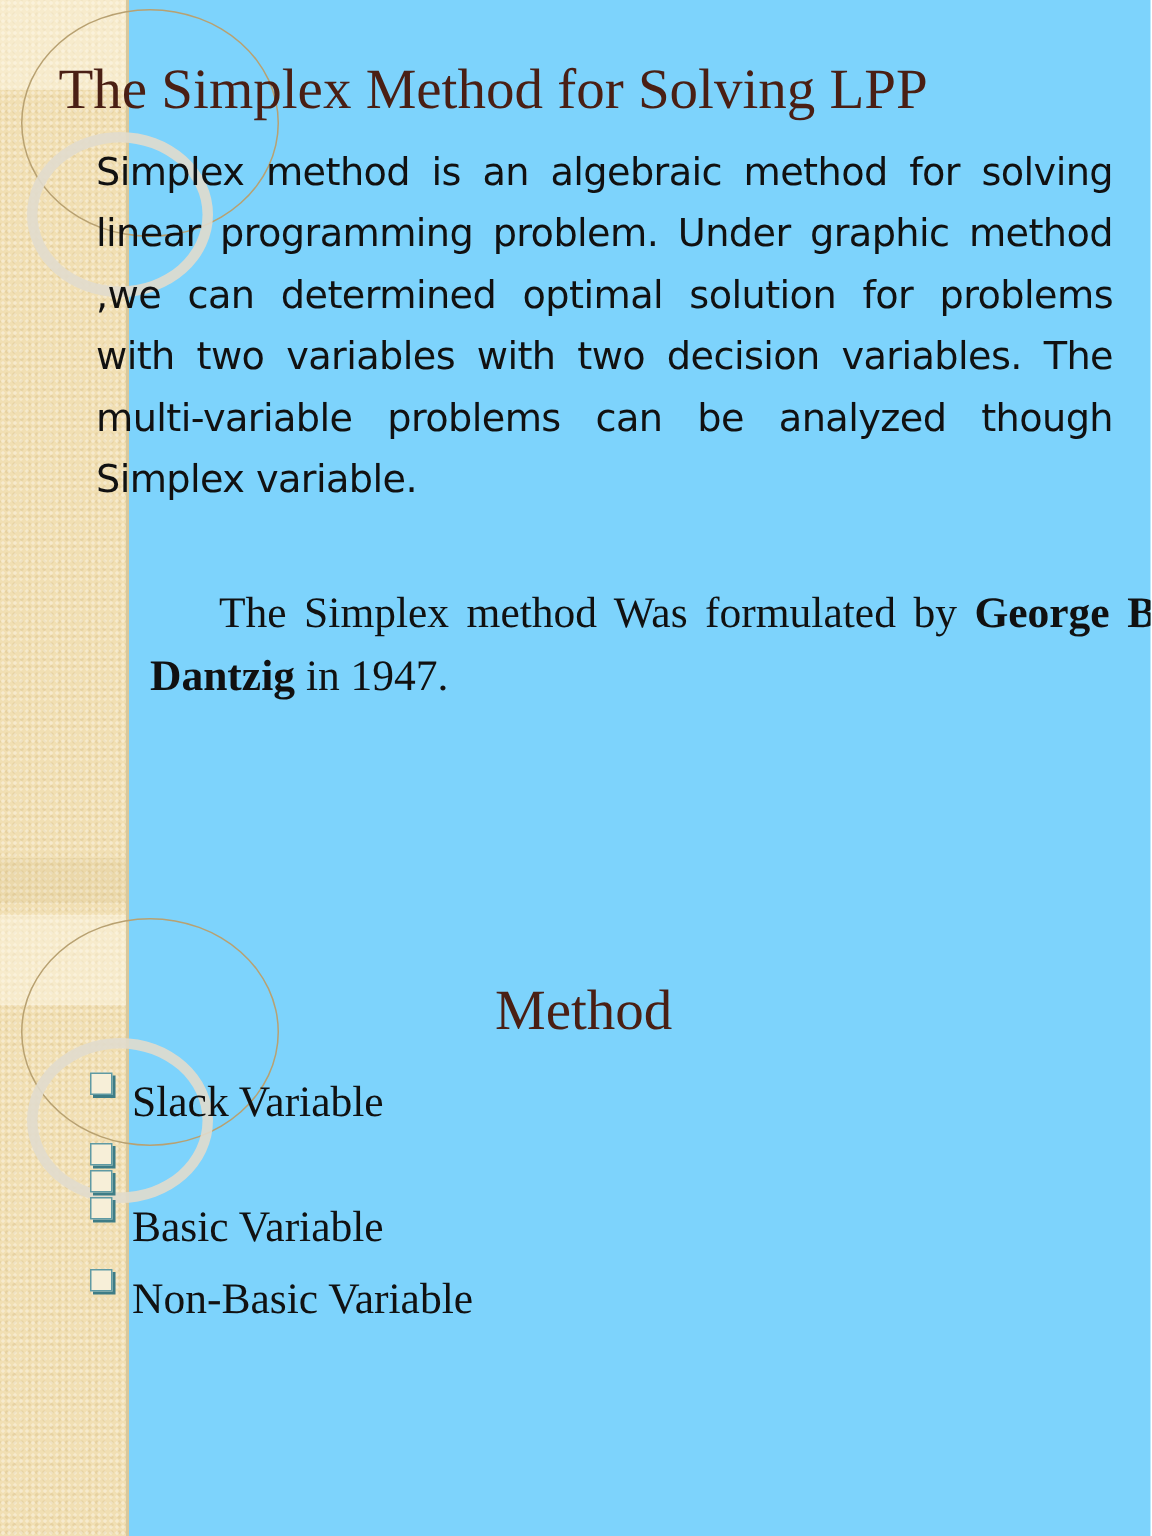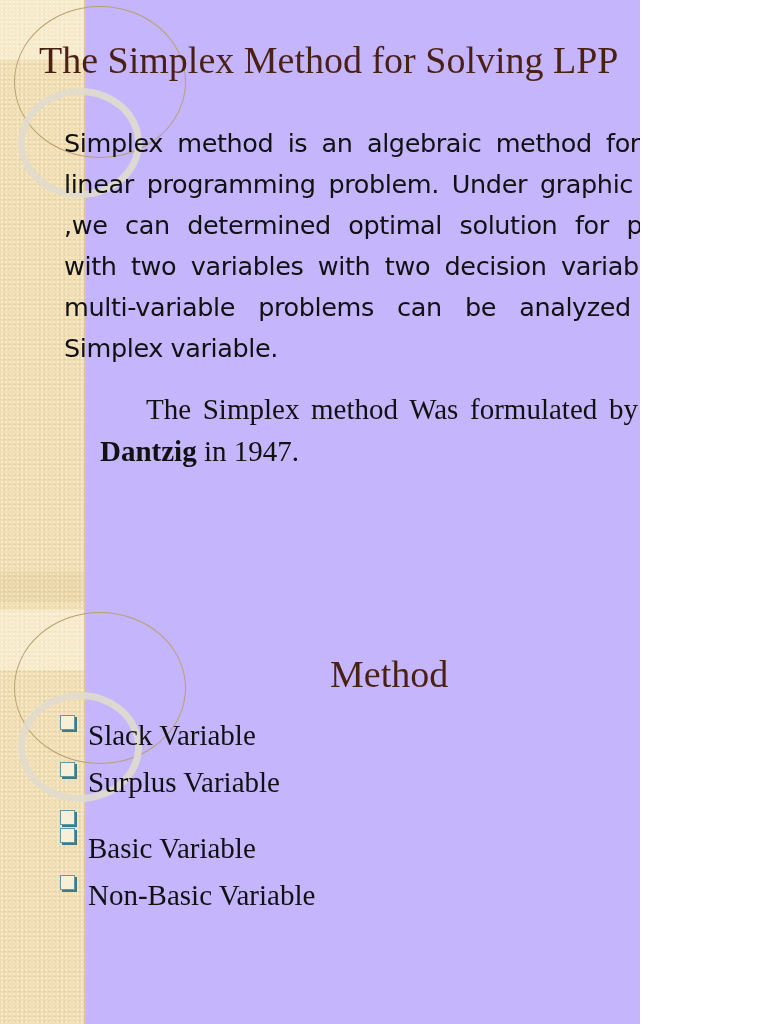--- a/index.html
+++ b/index.html
@@ -1,17 +1,17 @@
 <!DOCTYPE html>
 <html><head>
 <meta charset="utf-8">
 <style>
   html, body { margin:0; padding:0; }
   body { width:768px; height:1024px; position:relative; overflow:hidden; background:#ffffff; }
-  .slide { position:absolute; left:0; width:640px; background:#c4b5fd; overflow:hidden; }
+  .slide { position:absolute; left:0; width:767px; background:#7dd3fc; overflow:hidden; }
   .slide1 { top:0; height:572px; }
   .slide2 { top:572px; height:452px; }
   .band {
     position:absolute; left:0; top:0; bottom:0; width:84px;
     background-color:#f1dfb3;
     background-image:
       radial-gradient(rgba(255,255,255,0.35) 1px, transparent 1.2px),
       radial-gradient(rgba(200,170,110,0.25) 1px, transparent 1.2px);
     background-size:4px 4px, 5px 5px;
     background-position:0 0, 2px 2px;
@@ -20,21 +20,21 @@
   .swirl-a { position:absolute; border-radius:50%; border:1.5px solid #b8a171; }
   .swirl-b { position:absolute; border-radius:50%; border:7px solid rgba(225,220,205,0.9); }
   .lighten { position:absolute; background:rgba(255,250,235,0.45); }
   .title {
     position:absolute; font-family:"Liberation Serif", serif; color:#4a1f14;
     font-size:38px; line-height:44px; white-space:nowrap;
   }
   .para {
     position:absolute; left:64px; width:678px;
     font-family:"DejaVu Sans", sans-serif; font-size:25.5px; line-height:41px;
-    color:#111; text-align:justify; letter-spacing:-0.4px;margin-top:28px;
+    color:#111; text-align:justify; letter-spacing:-0.4px;
   }
   .serif-para {
     position:absolute; left:64px; width:678px;
     font-family:"Liberation Serif", serif; font-size:29px; line-height:42px;
     color:#111; text-align:justify;
   }
   .serif-para .indent { display:inline-block; width:46px; }
   .serif-para b { font-weight:bold; }
   .bullets { position:absolute; left:60px; top:140px; list-style:none; margin:0; padding:0; }
   .bullets li {
@@ -73,21 +73,20 @@
     <div class="swirl-b" style="left:18px;top:120px;width:110px;height:96px;"></div>
   </div>
   <div class="title" style="left:330px;top:80px;text-align:center;">Method</div>
   <ul class="bullets">
     <li>
         <span class="box"></span>
         <span>Slack Variable</span>
       </li>
     <li>
         <span class="box"></span>
-        <span>Surplus Variable</span>
       </li>
     <li>
         <span class="box"></span>
       </li>
     <li>
         <span class="box"></span>
         <span>Basic Variable</span>
       </li>
     <li>
         <span class="box"></span>

